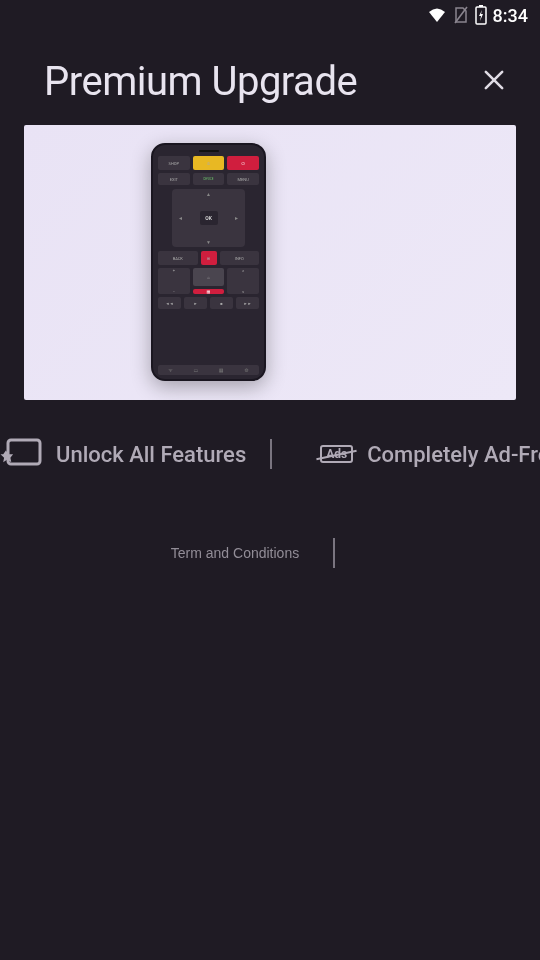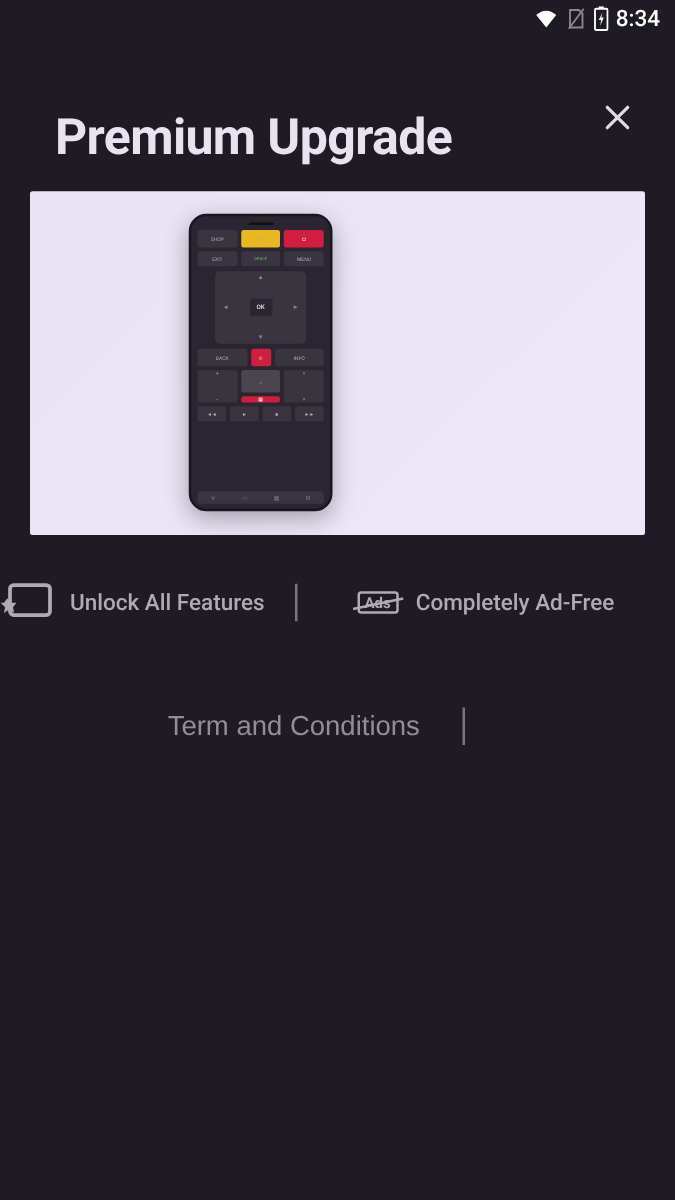--- a/index.html
+++ b/index.html
@@ -38,24 +38,23 @@
     
     .header {
       display: flex;
       align-items: center;
       justify-content: space-between;
       padding: 28px 24px 20px 44px;
     }
     
     .header-title {
       font-size: 40px;
-      font-weight: 700;
+      font-weight: 400;
       letter-spacing: -0.5px;
       color: #e8e4ef;
-      margin-top: 28px;
     }
     
     .close-btn {
       width: 44px;
       height: 44px;
       display: flex;
       align-items: center;
       justify-content: center;
       cursor: pointer;
       background: none;
@@ -245,21 +244,21 @@
       padding-left: 24px;
     }
     
     .feature-icon {
       color: #b0aab6;
       display: flex;
       align-items: center;
     }
     
     .feature-text {
-      font-size: 18px;
+      font-size: 22px;
       font-weight: 500;
       color: #b0aab6;
     }
     
     .ads-icon {
       position: relative;
       display: inline-flex;
       align-items: center;
     }
     
@@ -292,21 +291,21 @@
     
     
     .links {
       display: flex;
       align-items: center;
       justify-content: center;
       padding: 68px 24px 0 24px;
     }
     
     .link {
-      font-size: 22px;
+      font-size: 14px;
       font-weight: 500;
       color: #928d97;
       background: none;
       border: none;
       cursor: pointer;
       white-space: nowrap;
     }
     
     .vdivider2 {
       width: 2px;

